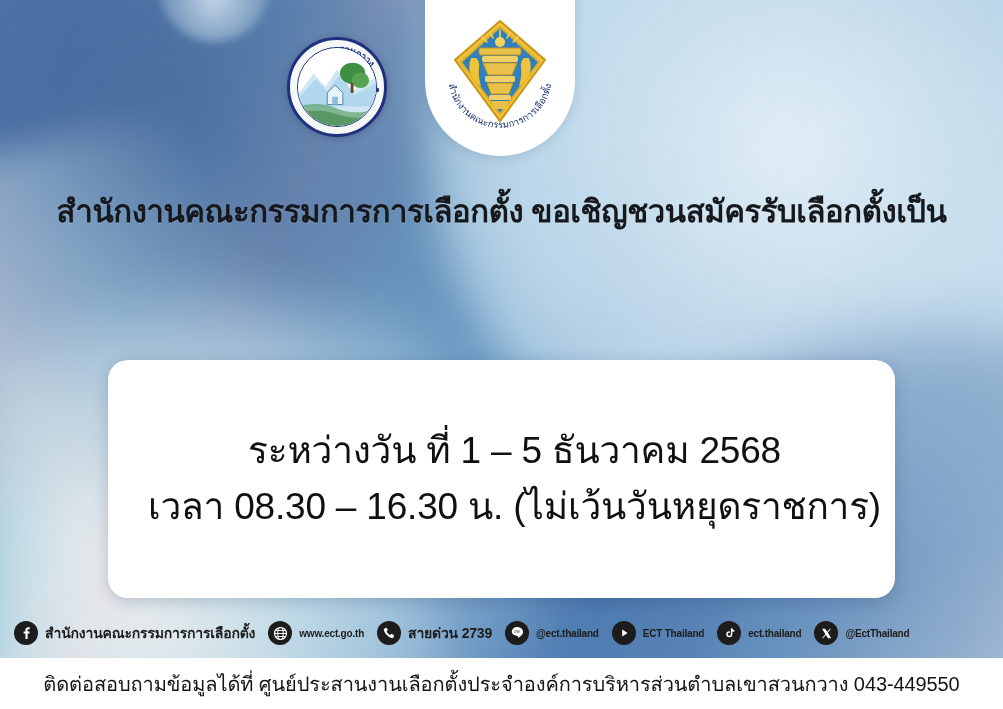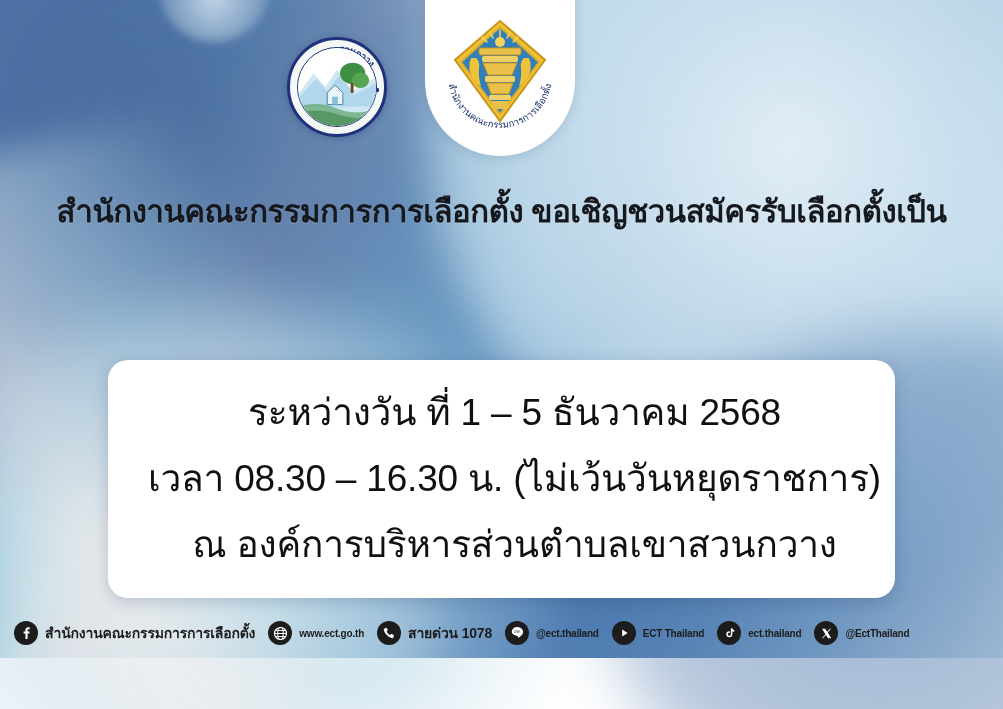--- a/index.html
+++ b/index.html
@@ -128,21 +128,21 @@
 
   
   .card {
     position:absolute; left:108px; top:360px;
     width:787px; height:238px;
     background:#ffffff;
     border-radius:20px;
     box-shadow:0 4px 16px rgba(30,55,95,0.22);
     display:flex; flex-direction:column;
     align-items:center; justify-content:center;
-    gap:14px;
+    gap:4px;
     padding-left:26px;
   }
   .card-line {
     font-size:37px; font-weight:normal;
     color:#101010;
     white-space:nowrap;
     line-height:1.40;
     letter-spacing:-0.2px;
   }
 
@@ -263,21 +263,20 @@
       </svg>
     </div>
   </div>
 
   <div class="headline">สำนักงานคณะกรรมการการเลือกตั้ง ขอเชิญชวนสมัครรับเลือกตั้งเป็น</div>
 
 
   <div class="card">
     <div class="card-line">ระหว่างวัน ที่ 1 – 5 ธันวาคม 2568</div>
     <div class="card-line">เวลา 08.30 – 16.30 น. (ไม่เว้นวันหยุดราชการ)</div>
-    <div class="card-line">ณ องค์การบริหารส่วนตำบลเขาสวนกวาง</div>
   </div>
 
   <div class="social-bar">
 
     <div class="social-item">
       <span class="social-badge">
         <svg width="14" height="14" viewBox="0 0 14 14">
             <path d="M8.6 13V7.6h1.8l.27-2.1H8.6V4.16c0-.6.17-1.02 1.04-1.02h1.1V1.26C10.55 1.23 9.9 1.17 9.14 1.17c-1.6 0-2.7.98-2.7 2.78V5.5H4.6v2.1h1.84V13z" fill="#fff"></path>
           </svg>
       </span>
@@ -296,21 +295,21 @@
       </span>
       <span class="social-label">www.ect.go.th</span>
     </div>
 
     <div class="social-item">
       <span class="social-badge">
         <svg width="14" height="14" viewBox="0 0 14 14">
             <path d="M4.3 1.6 5.9 4 4.6 5.4c.5 1.4 2.1 3 3.5 3.6L9.5 7.7 12 9.3l-.5 2c-.2.7-.9 1.1-1.6.9C6.1 11.1 2.9 7.9 1.8 4.1c-.2-.7.2-1.4.9-1.6z" fill="#fff"></path>
           </svg>
       </span>
-      <span class="social-label thai">สายด่วน 1078</span>
+      <span class="social-label thai">สายด่วน 2739</span>
     </div>
 
     <div class="social-item">
       <span class="social-badge">
         <svg width="16" height="16" viewBox="0 0 16 16">
             <path d="M8 2.1c3.4 0 6.1 2.2 6.1 4.9 0 1-.4 1.9-1.1 2.8-1 1.2-3.2 2.8-3.7 3-.5.2-.45-.13-.42-.27l.07-.43c.03-.22.05-.55-.03-.76-.1-.24-.47-.37-.75-.43C4.96 10.5 2.8 8.6 2.8 7 2.8 4.3 5.1 2.1 8 2.1z" fill="#fff"></path>
             <text x="8" y="7.9" font-size="2.6" fill="#1c1c1c" text-anchor="middle" font-family="'Liberation Sans',sans-serif">LINE</text>
           </svg>
       </span>
       <span class="social-label">@ect.thailand</span>
@@ -338,14 +337,17 @@
       <span class="social-badge">
         <svg width="13" height="13" viewBox="0 0 14 14">
             <path d="M2.3 2h3.2l2.3 3.2L10.8 2h1.1L8.4 5.9 12 12H8.8L6.3 8.6 3.3 12H2.2l3.6-4.1z" fill="#fff"></path>
           </svg>
       </span>
       <span class="social-label">@EctThailand</span>
     </div>
 
   </div>
 
+  <div class="contact-strip">
+    <span class="contact-text">ติดต่อสอบถามข้อมูลได้ที่ ศูนย์ประสานงานเลือกตั้งประจำองค์การบริหารส่วนตำบลเขาสวนกวาง 043-449550</span>
+  </div>
 
 </div>
 
 </body></html>

